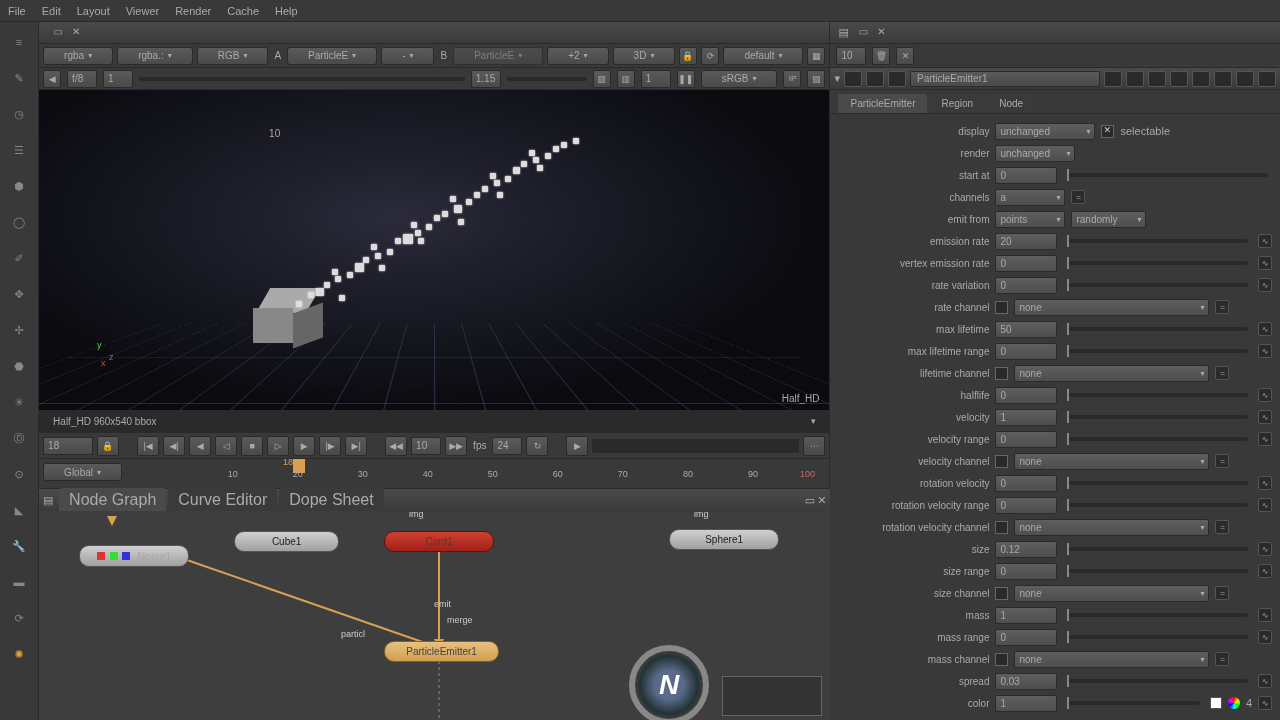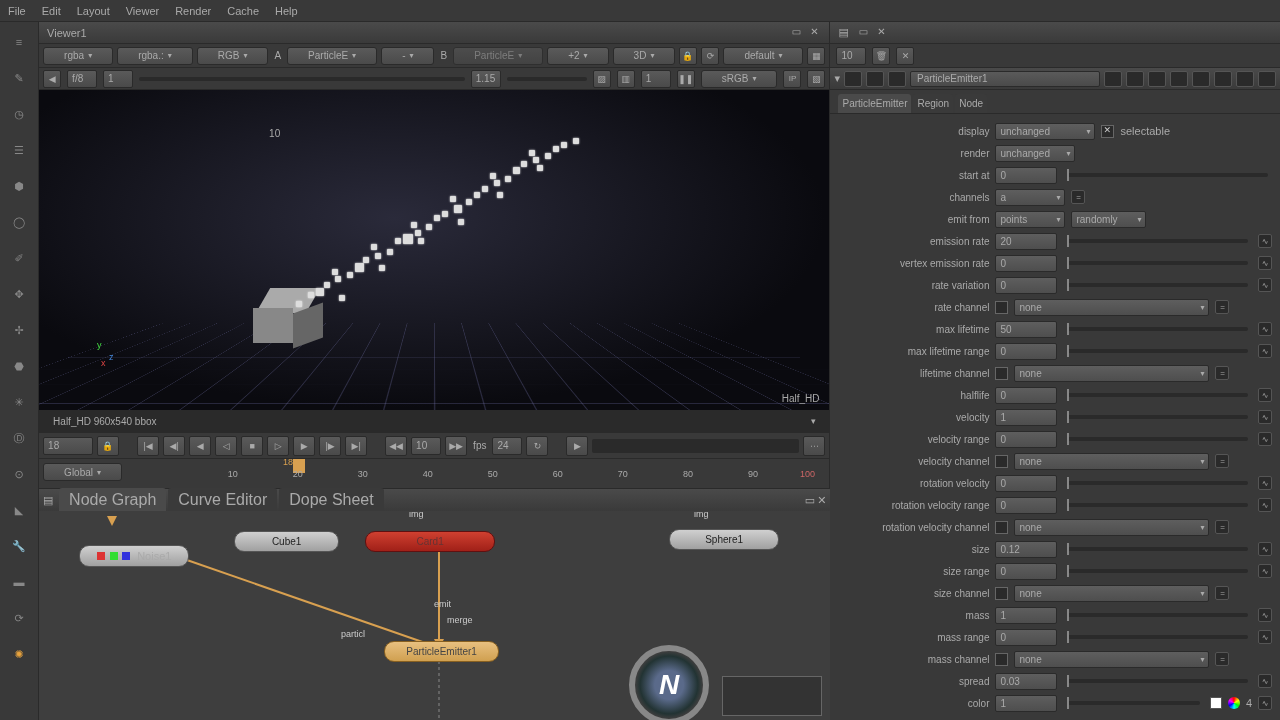--- a/index.html
+++ b/index.html
@@ -49,21 +49,21 @@
 .node.grey { background: linear-gradient(#d0d0d0,#a0a0a0); color: #222; border: 1px solid #555; }
 .node.red { background: linear-gradient(#d04030,#a02018); color: #633; border: 1px solid #601010; }
 .node.sel { background: linear-gradient(#e8c080,#d0a050); color: #444; border: 1px solid #886020; }
 .node-port-label { position: absolute; font-size: 9px; color: #ccc; }
 .right-panel { width: 460px; background: #393939; display: flex; flex-direction: column; }
 .prop-toolbar { height: 24px; background: #393939; display: flex; align-items: center; padding: 0 6px; gap: 6px; border-bottom: 1px solid #2a2a2a; }
 .node-header { height: 22px; background: linear-gradient(#4a4a4a,#3a3a3a); display: flex; align-items: center; padding: 0 4px; gap: 4px; border-bottom: 1px solid #2a2a2a; }
 .node-header .nh-btn { width: 18px; height: 16px; background: #2a2a2a; border: 1px solid #555; border-radius: 2px; cursor: pointer; }
 .node-name-field { flex: 1; background: linear-gradient(#5a5a5a,#4a4a4a); border: 1px solid #2a2a2a; border-radius: 2px; height: 16px; padding: 0 6px; display: flex; align-items: center; font-size: 10px; }
 .prop-tabs { height: 24px; display: flex; align-items: flex-end; padding: 0 8px; gap: 2px; border-bottom: 1px solid #2a2a2a; }
-.prop-tab { padding: 4px 4px; background: #3a3a3a; border-radius: 3px 3px 0 0; cursor: pointer; font-size: 10px; }
+.prop-tab { padding: 4px 12px; background: #3a3a3a; border-radius: 3px 3px 0 0; cursor: pointer; font-size: 10px; }
 .prop-tab.active { background: #4a4a4a; }
 .props { flex: 1; overflow-y: auto; padding: 6px 8px 6px 4px; }
 .prop-row { display: flex; align-items: center; height: 22px; gap: 6px; }
 .prop-label { width: 155px; text-align: right; font-size: 10px; }
 .prop-input { background: linear-gradient(#5e5e5e,#4e4e4e); border: 1px solid #2a2a2a; border-radius: 2px; height: 17px; padding: 0 4px; font-size: 10px; display: flex; align-items: center; }
 .prop-input.num { width: 62px; }
 .prop-input.sel { min-width: 70px; }
 .prop-input.sel::after { content: "▾"; margin-left: auto; font-size: 8px; padding-left: 6px; }
 .prop-input.sel-wide { width: 195px; }
 .prop-slider { flex: 1; height: 4px; background: #2a2a2a; border-radius: 2px; position: relative; margin: 0 4px; }
@@ -110,21 +110,20 @@
     <div class="tool">◣</div>
     <div class="tool">🔧</div>
     <div class="tool">▬</div>
     <div class="tool">⟳</div>
     <div class="tool active">✺</div>
   </div>
 
   <div class="center">
     <div class="viewer-panel">
       <div class="panel-header">
-        <span class="title">Viewer1</span>
         <span class="ctrl">▭</span>
         <span class="ctrl">✕</span>
       </div>
       <div class="viewer-toolbar">
         <div class="select-box">rgba</div>
         <div class="select-box">rgba.:</div>
         <div class="select-box" style="min-width:50px">RGB</div>
         <span class="tb-label">A</span>
         <div class="select-box" style="min-width:55px">ParticleE</div>
         <div class="select-box">-</div>
@@ -278,21 +277,21 @@
         </svg>
         <span class="node-port-label" style="left:370px;top:-2px">img</span>
         <span class="node-port-label" style="left:655px;top:-2px">img</span>
         <div class="node grey" style="left:40px;top:34px;width:110px">
           <span style="display:inline-block;width:8px;height:8px;background:#d33;margin-right:2px"></span>
           <span style="display:inline-block;width:8px;height:8px;background:#3d3;margin-right:2px"></span>
           <span style="display:inline-block;width:8px;height:8px;background:#33d;margin-right:4px"></span>
           <span>Noise1</span>
         </div>
         <div class="node grey" style="left:195px;top:20px;width:105px">Cube1</div>
-        <div class="node red" style="left:326px;top:20px;width:130px">Card1</div>
+        <div class="node red" style="left:345px;top:20px;width:110px">Card1</div>
         <div class="node grey" style="left:630px;top:18px;width:110px">Sphere1</div>
         <span class="node-port-label" style="left:395px;top:88px">emit</span>
         <span class="node-port-label" style="left:408px;top:104px">merge</span>
         <span class="node-port-label" style="left:302px;top:118px">particl</span>
         <div class="node sel" style="left:345px;top:130px;width:115px">ParticleEmitter1</div>
         <div class="logo">N</div>
         <div class="minimap"></div>
 
       </div>
     </div>

